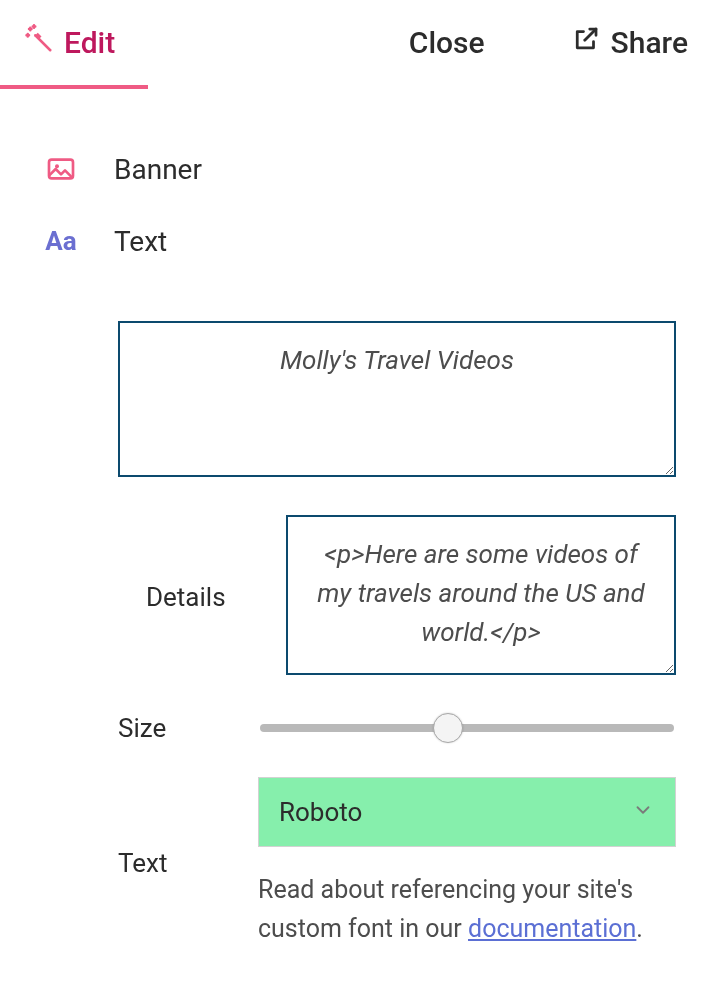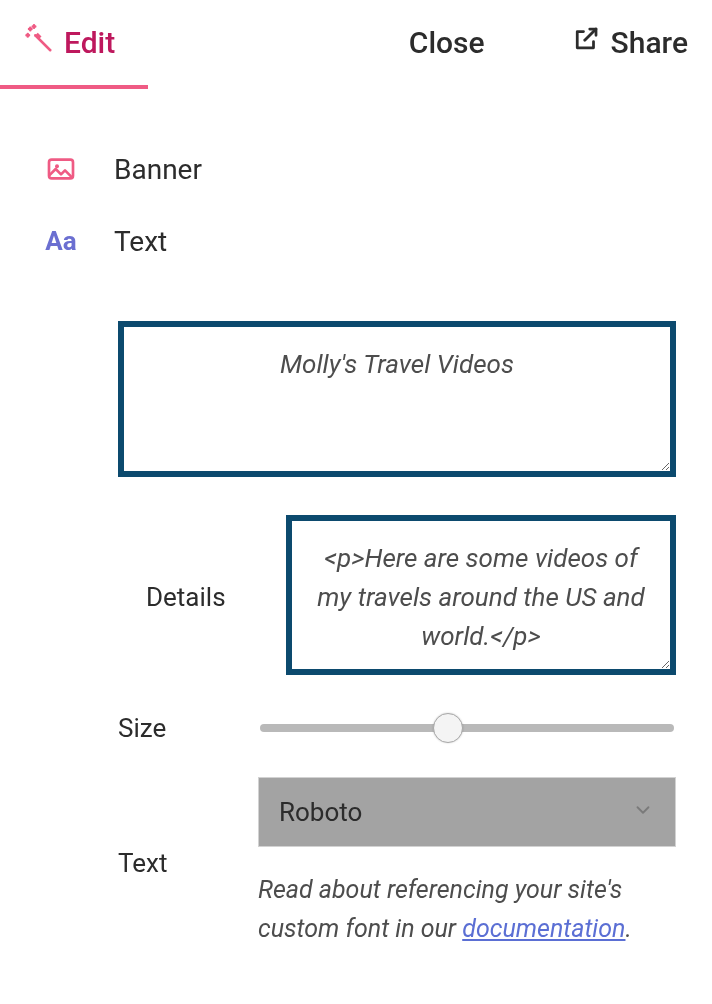--- a/index.html
+++ b/index.html
@@ -86,21 +86,21 @@
     width: 140px;
     font-size: 26px;
     color: #2c2c2c;
   }
   .form-field {
     flex: 1;
   }
 
   textarea.input {
     width: 100%;
-    border: 6px solid #0c4a6e;
+    border: 2px solid #0c4a6e;
     font-family: inherit;
     font-size: 26px;
     font-style: italic;
     color: #4d4d4d;
     padding: 18px 18px;
     text-align: center;
     resize: both;
     line-height: 1.5;
   }
   textarea.input.title { height: 156px; }
@@ -147,35 +147,34 @@
   .select-box {
     width: 100%;
     border: 1px solid #d2d2d2;
     height: 70px;
     display: flex;
     align-items: center;
     padding: 0 20px;
     font-size: 26px;
     color: #2c2c2c;
     cursor: pointer;
-    background: #a3a3a3;
+    background: #86efac;
   }
   .select-chevron {
     position: absolute;
     right: 22px;
     top: 50%;
     transform: translateY(-50%);
     color: #7a7a7a;
   }
 
   
   .helper {
     margin-top: 24px;
     font-size: 25px;
-    font-style: italic;
     color: #4d4d4d;
     line-height: 1.55;
   }
   .helper a {
     color: #5b6fd4;
     text-decoration: underline;
   }
 </style>
 </head>
 <body>

